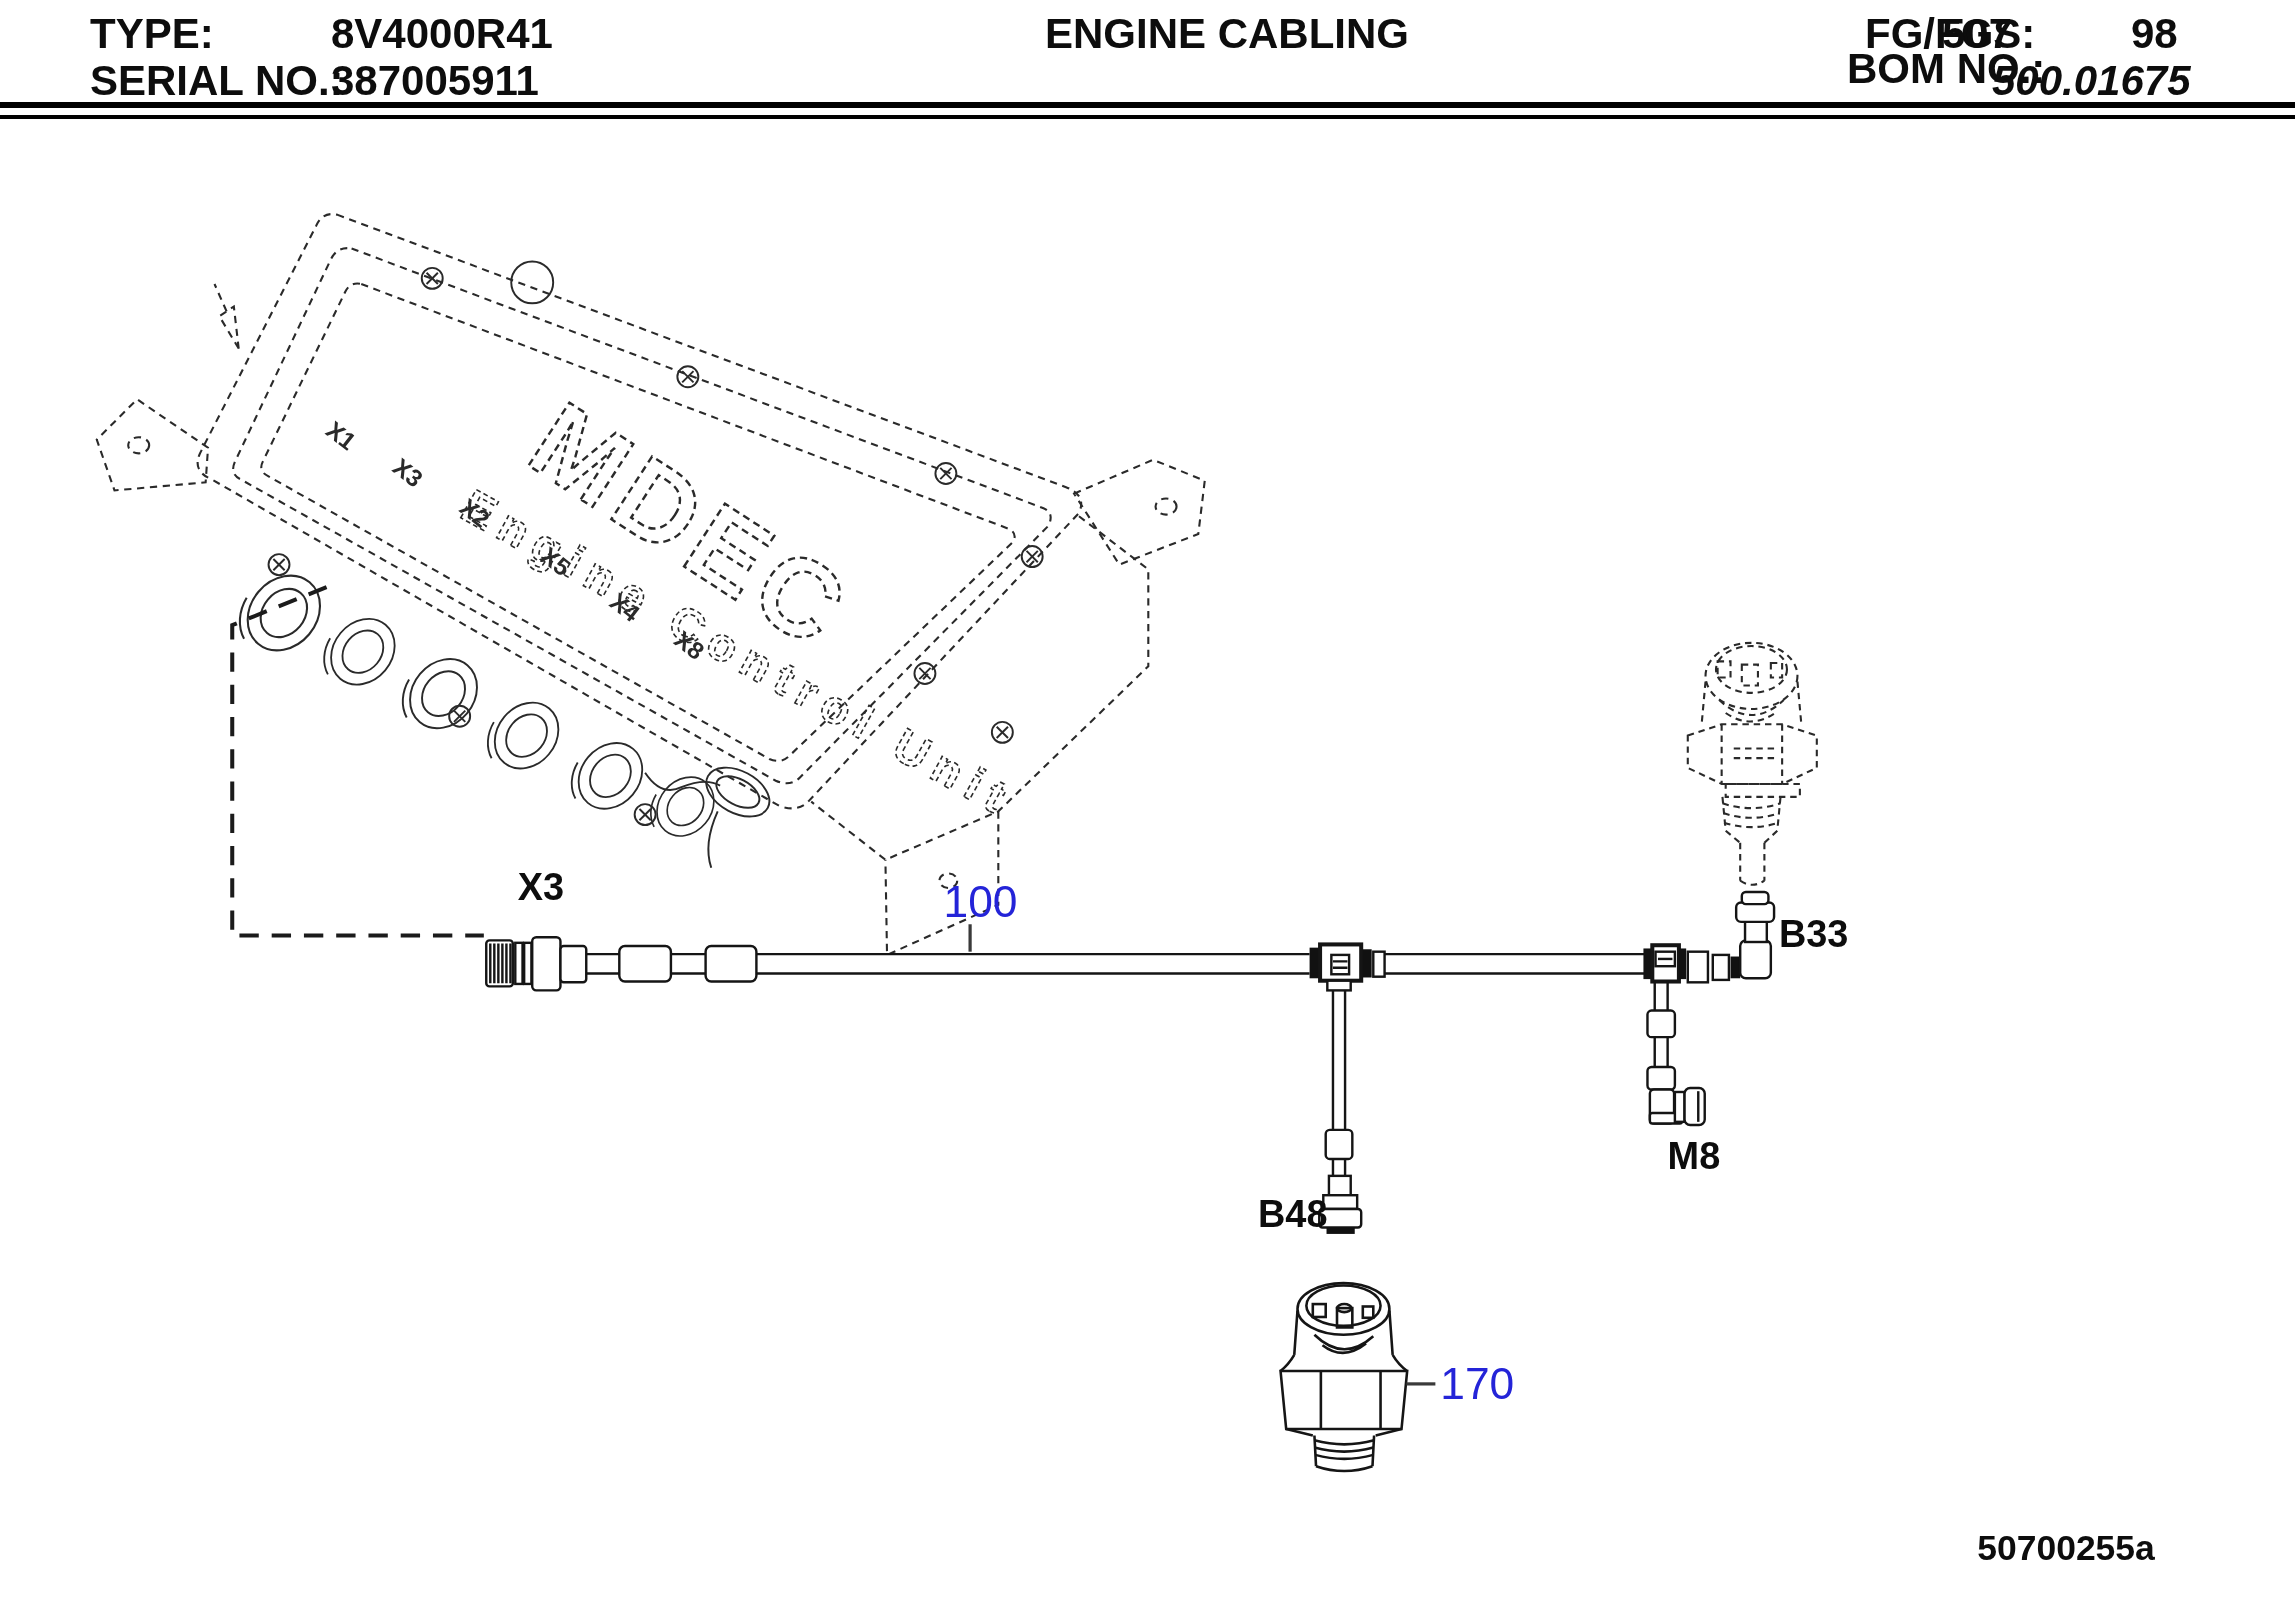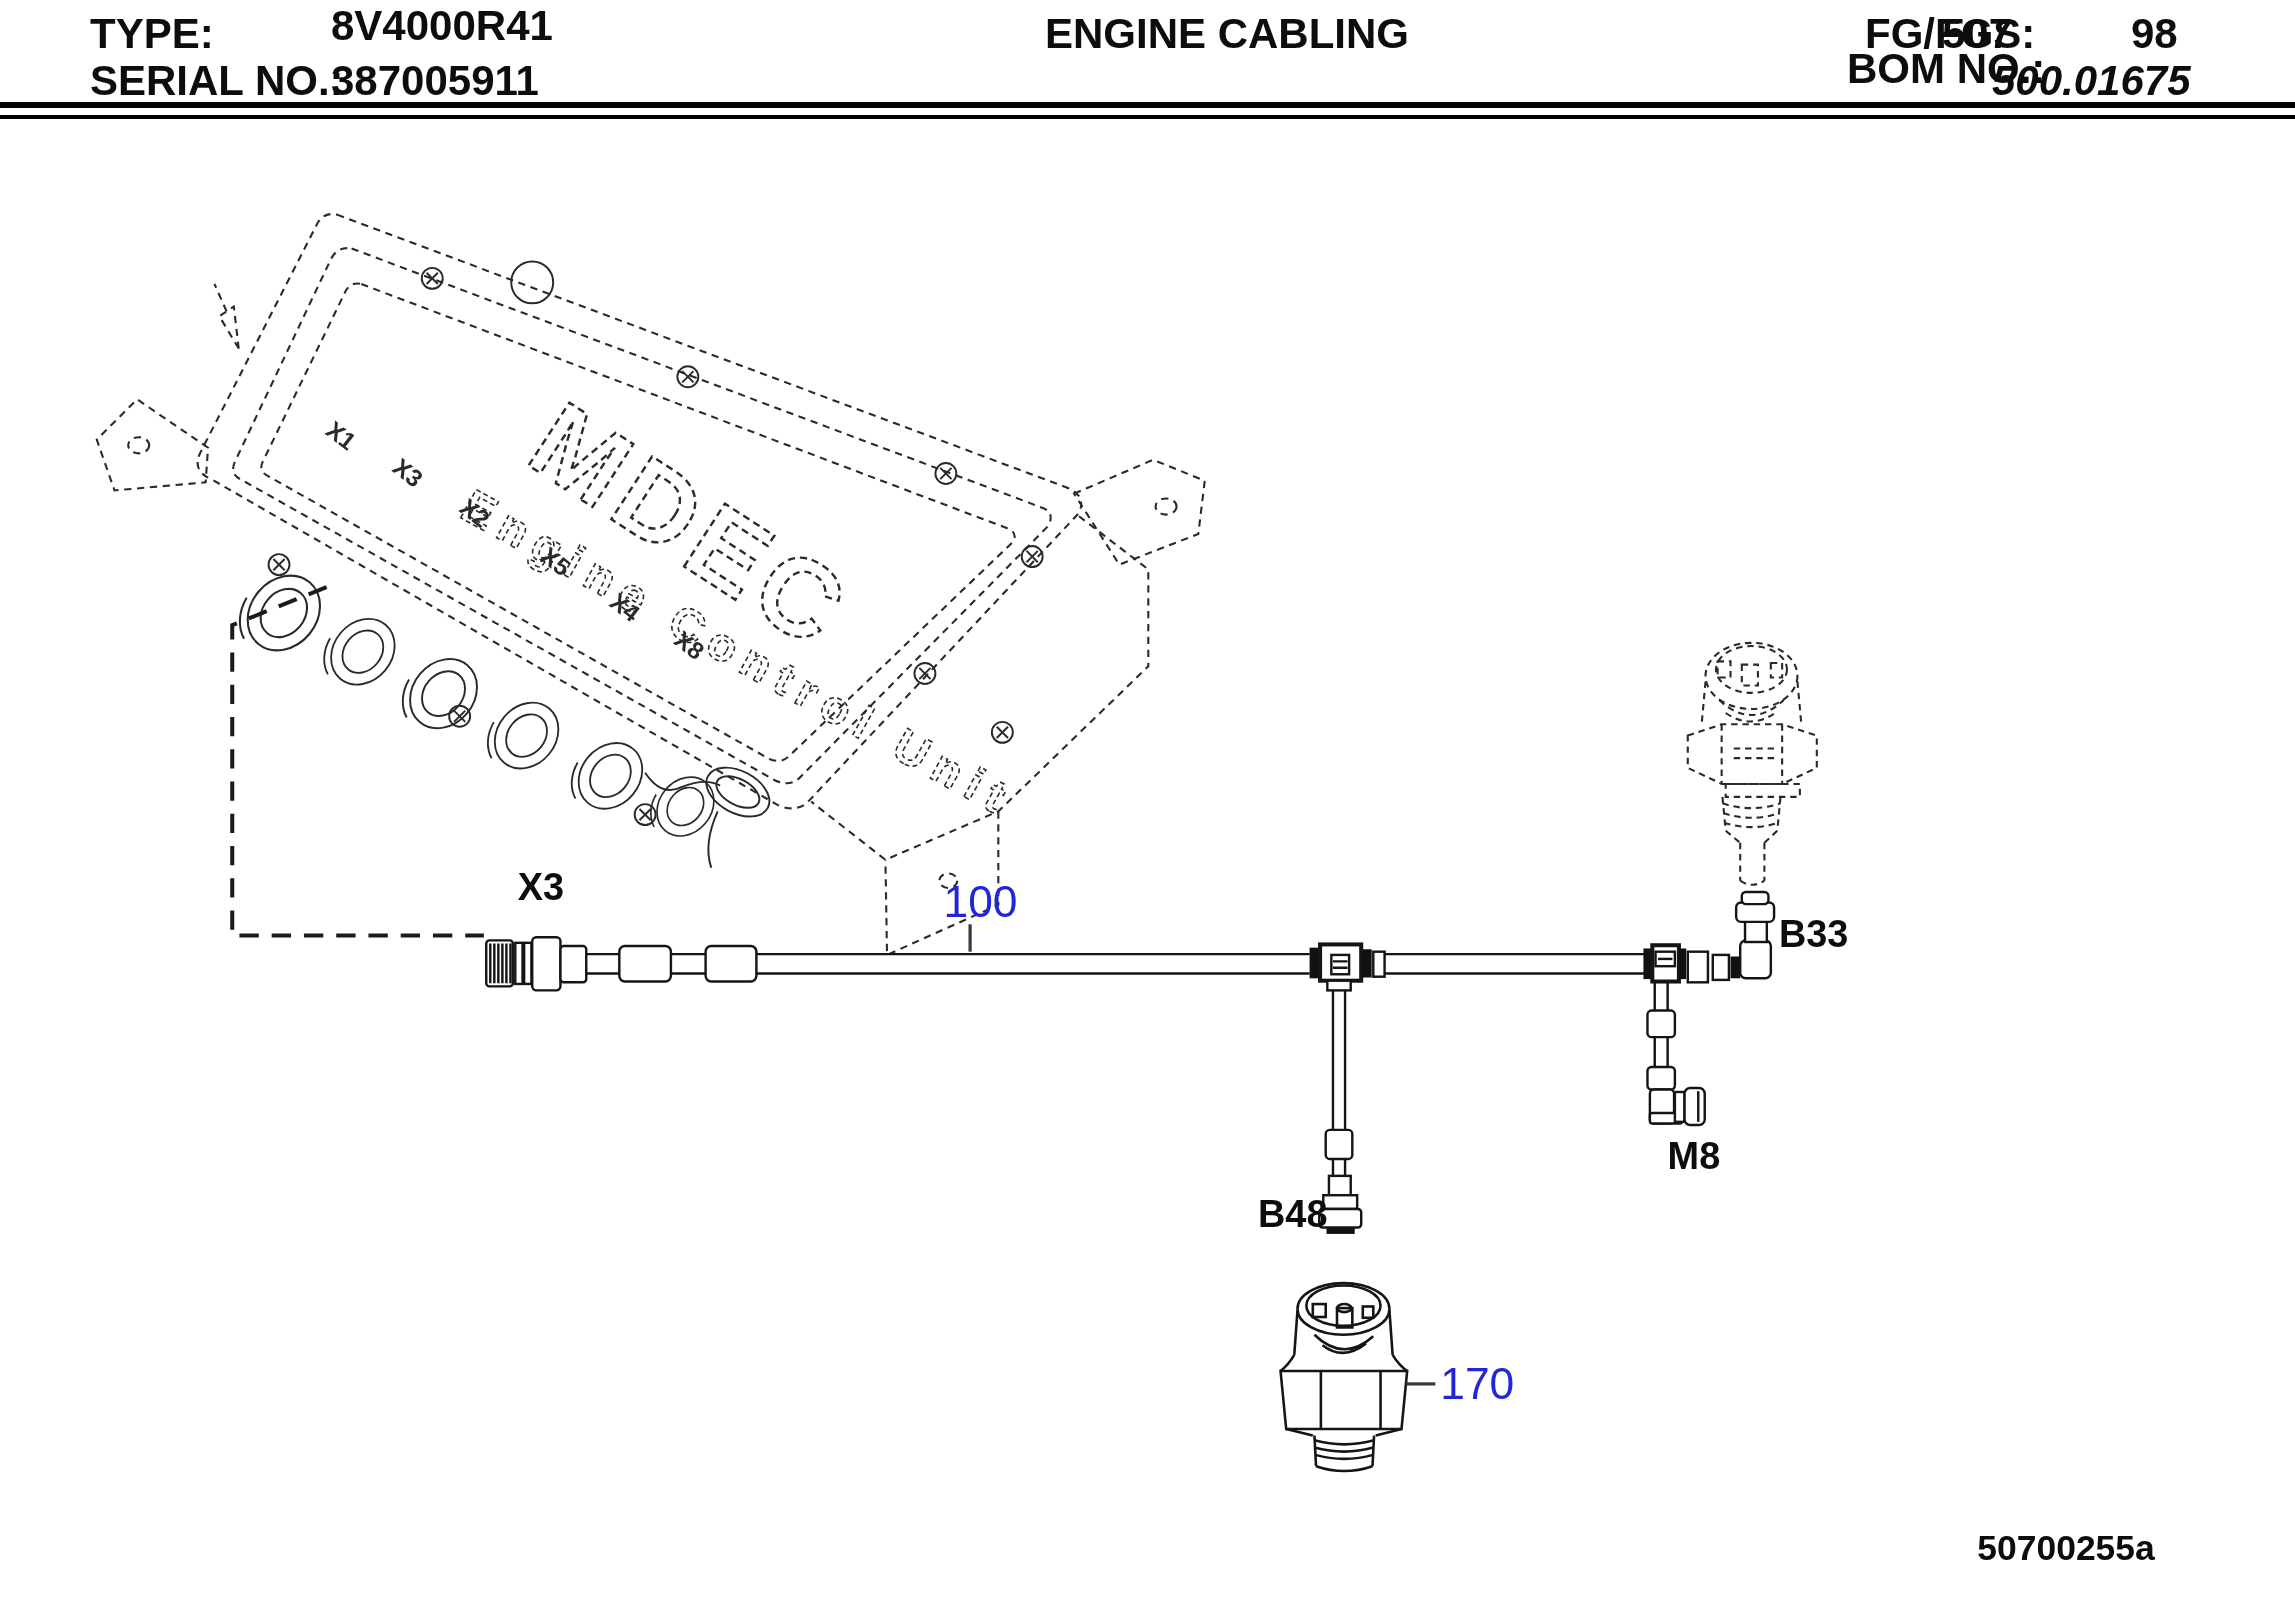--- a/index.html
+++ b/index.html
@@ -22,21 +22,21 @@
   .leader{stroke:#3a3a3a;stroke-width:4;fill:none;}
   .dleader{stroke:#1b1b1b;stroke-width:5;fill:none;stroke-dasharray:24 16;}
   .xlab{font-weight:bold;font-size:30px;fill:#2a2a2a;}
 </style>
 </head>
 <body>
 
 <div class="page">
 
   <div class="hdr" style="left:90px;top:13px;">TYPE:</div>
-  <div class="hdr" style="left:331px;top:5px;">8V4000R41</div>
+  <div class="hdr" style="left:331px;top:13px;">8V4000R41</div>
   <div class="hdr" style="left:90px;top:60px;">SERIAL NO.:</div>
   <div class="hdr" style="left:331px;top:60px;">387005911</div>
   <div class="hdr" style="left:1045px;top:13px;">ENGINE CABLING</div>
   <div class="hdr" style="left:1865px;top:13px;">FG/FGS:</div>
   <div class="hdr" style="left:1942px;top:13px;">507</div>
   <div class="hdr" style="left:2131px;top:13px;">98</div>
   <div class="hdr" style="left:1847px;top:48px;text-align:right;">BOM NO.:</div>
   <div class="hdr" style="left:1992px;top:60px;font-style:italic;">500.01675</div>
   <div class="rule"></div>
 

